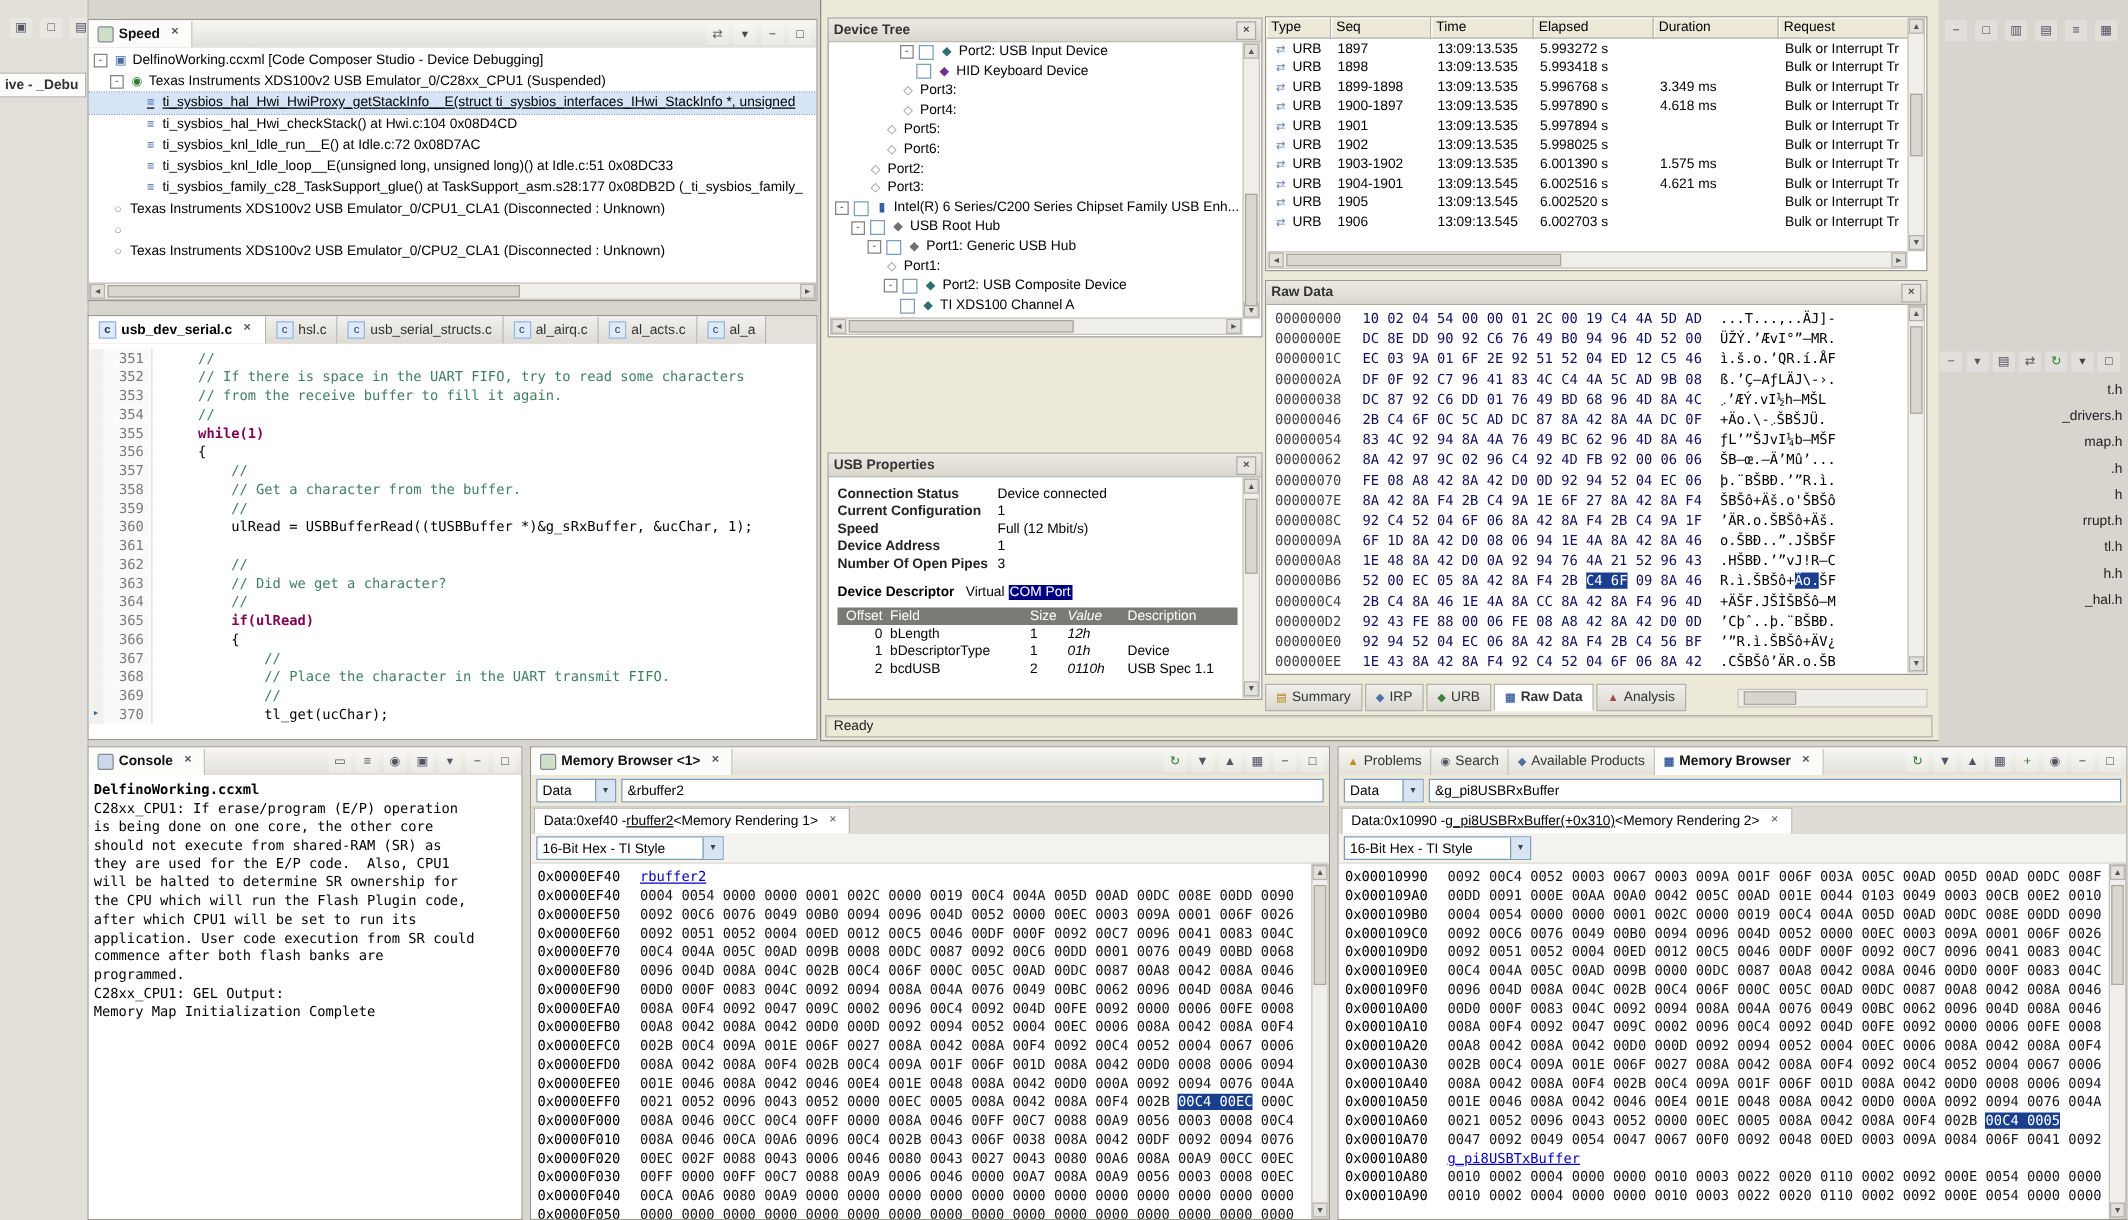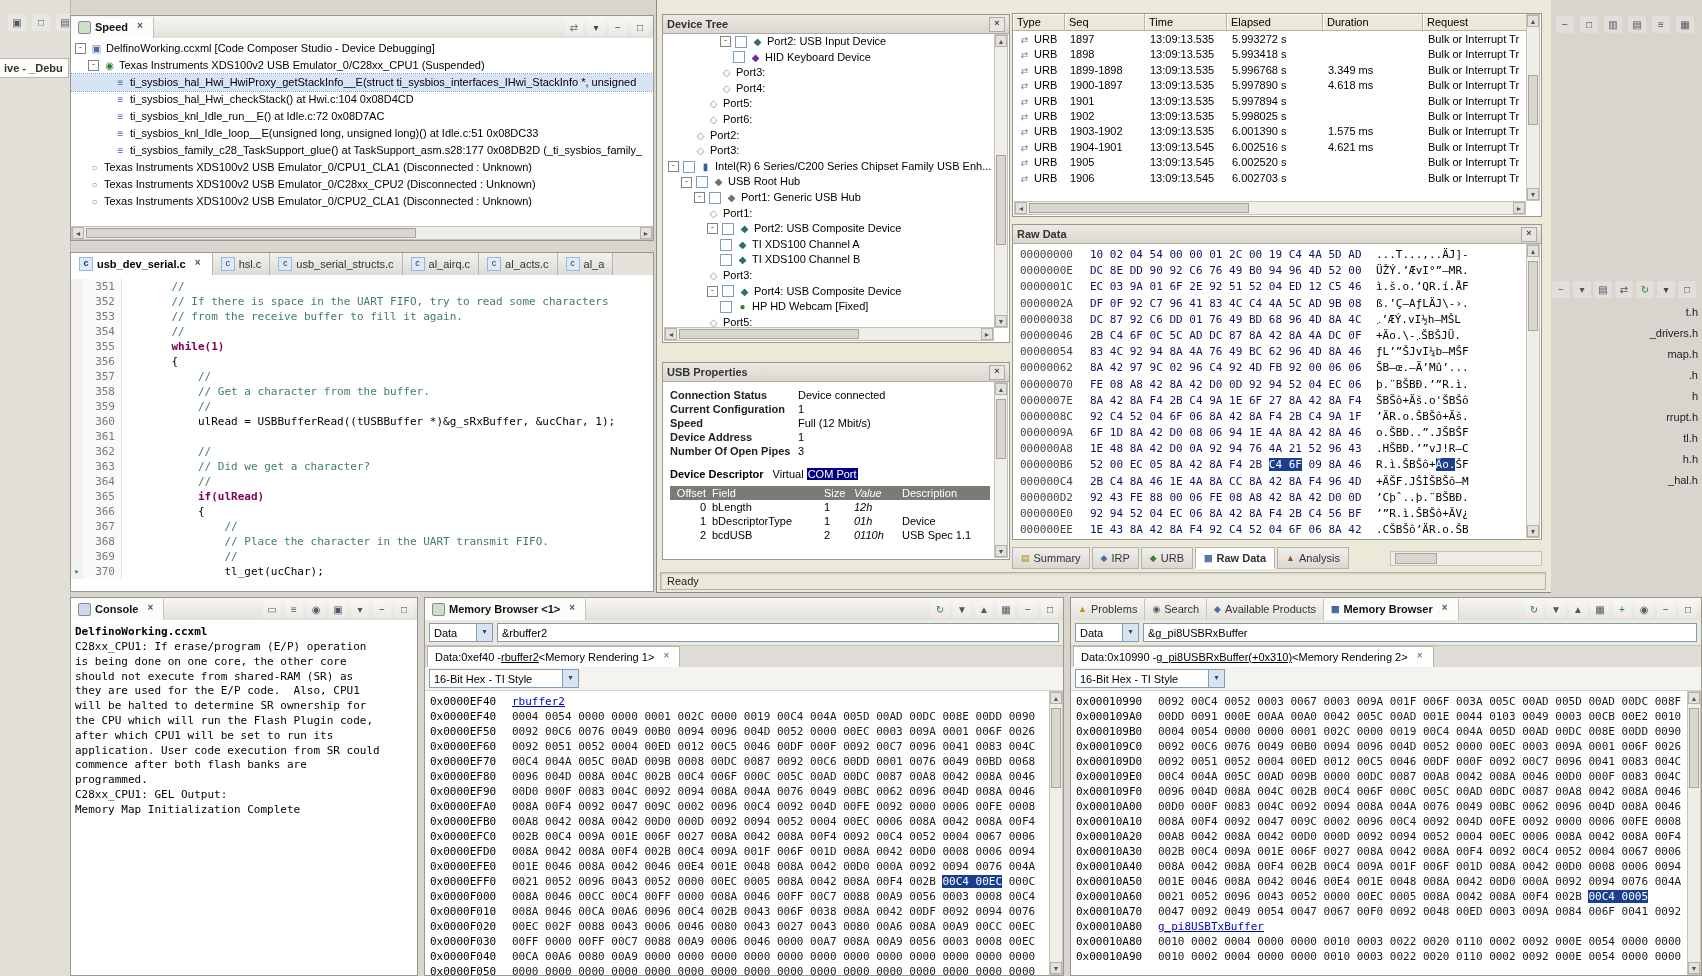--- a/index.html
+++ b/index.html
@@ -25,46 +25,46 @@
   .icon-usb-device::before{content:"◆";color:#2f6f6f;}
   .icon-hid::before{content:"◆";color:#6f2f8f;}
   .icon-hub::before{content:"◆";color:#707070;}
   .icon-controller::before{content:"▮";color:#3a5fa0;}
   .icon-webcam::before{content:"●";color:#3a7f3a;}
   .icon-project::before{content:"▣";color:#4a6fa5;}
   .icon-cpu::before{content:"◉";color:#2e7d32;}
   .icon-cpu-off::before{content:"○";color:#888;}
   .icon-frame::before{content:"≡";color:#4466aa;}
   .icon-urb::before{content:"⇄";color:#6a7fb0;font-size:9px;}
-  .trow.sel{background:#d6e4f5;outline:1px dotted #7da2d4;}
+  .trow.sel{background:#d6e4f5;outline:1px dotted #7da2d4;text-decoration:underline;}
   
   #debug{left:70px;top:15px;width:584px;height:226px;}
   #debug .tree{position:absolute;left:0;top:22px;right:0;bottom:14px;overflow:hidden;background:#fff;padding-top:2px;}
   
   #editor{left:70px;top:252px;width:584px;height:340px;}
   .etabs{position:absolute;left:0;top:0;right:0;height:22px;background:#E4E2DB;border-bottom:1px solid #b8b5ae;display:flex;overflow:hidden;}
   .etab{display:inline-flex;align-items:center;padding:0 8px;border-right:1px solid #b8b5ae;background:linear-gradient(#f2f1ee,#dddbd4);color:#333;white-space:nowrap;}
   .etab.active{background:#fff;font-weight:bold;color:#000;}
   .etab .tclose{display:none;}
   .etab.active .tclose{display:inline-block;}
   .fico{display:inline-block;width:12px;height:12px;background:#dceafc;border:1px solid #9bb6d8;color:#234;font-size:9px;line-height:11px;text-align:center;margin-right:4px;flex:none;}
   .fico::before{content:"c";}
   #code{position:absolute;left:0;top:22px;right:0;bottom:0;background:#fff;overflow:hidden;font-family:"DejaVu Sans Mono",monospace;font-size:11px;padding-top:4px;}
   .cl{height:15px;line-height:15px;white-space:pre;position:relative;display:flex;}
   .cl .mk{width:12px;flex:none;text-align:center;color:#2b6cb0;font-size:9px;background:#f2f1ee;}
-  .cl .ln{width:32px;flex:none;text-align:right;padding-right:6px;color:#7a7a7a;background:#fafafa;border-right:1px solid #e0e0e0;margin-right:23px;}
+  .cl .ln{width:32px;flex:none;text-align:right;padding-right:6px;color:#7a7a7a;background:#fafafa;border-right:1px solid #e0e0e0;margin-right:10px;}
   .cl .ct{color:#000;}
   .cl.cmt .ct{color:#3F7F5F;}
   .cl.kw .ct{color:#7F0055;font-weight:bold;}
   
   #lyzerbg{left:656px;top:0;width:894px;height:592px;background:#ECE9D8;border-left:1px solid #8d8a82;border-bottom:1px solid #8d8a82;}
   .cap{position:absolute;left:0;right:0;top:0;height:18px;background:linear-gradient(#ECEAE3,#D9D6CE);border-bottom:1px solid #aeaba2;display:flex;align-items:center;padding:0 4px;color:#333;font-weight:bold;}
   .cap .x{margin-left:auto;width:14px;height:13px;border:1px solid #aaa;background:#e8e6df;text-align:center;line-height:11px;font-size:9px;color:#444;}
   .cap .x::after{content:"×";}
-  #devtree{left:662px;top:14px;width:348px;height:329px;}
+  #devtree{left:662px;top:14px;width:348px;height:256px;}
   #devtree .tree{position:absolute;left:1px;top:19px;right:15px;bottom:14px;overflow:hidden;background:#fff;}
   #devtree .trow{height:15.6px;line-height:15.6px;}
   #usbprops{left:662px;top:362px;width:348px;height:198px;}
   #usbprops .body{position:absolute;left:1px;top:19px;right:15px;bottom:1px;background:#fff;overflow:hidden;padding:6px 4px 0 6px;}
   .prow{display:flex;height:14px;line-height:14px;}
   .prow .pl{width:128px;font-weight:bold;color:#222;flex:none;}
   .dheading{margin-top:8px;height:16px;line-height:16px;}
   .dheading b{margin-right:6px;}
   .hlnav{background:#000080;color:#fff;padding:0 1px;}
   .dtable{margin-top:4px;}
@@ -205,21 +205,20 @@
         <span class="lbl">ti_sysbios_family_c28_TaskSupport_glue() at TaskSupport_asm.s28:177 0x08DB2D (_ti_sysbios_family_</span>
       </div>
         <div class="trow" style="padding-left: 17px;">
 
         <span class="ticon icon-cpu-off"></span>
         <span class="lbl">Texas Instruments XDS100v2 USB Emulator_0/CPU1_CLA1 (Disconnected : Unknown)</span>
       </div>
         <div class="trow" style="padding-left: 17px;">
 
         <span class="ticon icon-cpu-off"></span>
-        <span class="lbl">Texas Instruments XDS100v2 USB Emulator_0/C28xx_CPU2 (Disconnected : Unknown)</span>
       </div>
         <div class="trow" style="padding-left: 17px;">
 
         <span class="ticon icon-cpu-off"></span>
         <span class="lbl">Texas Instruments XDS100v2 USB Emulator_0/CPU2_CLA1 (Disconnected : Unknown)</span>
       </div>
       </div>
     <div class="hsb" style="left:0;right:0;bottom:0;">
       <span class="sba" style="left:0;top:0;">◄</span>
       <span class="sba" style="right:0;top:0;">►</span>

